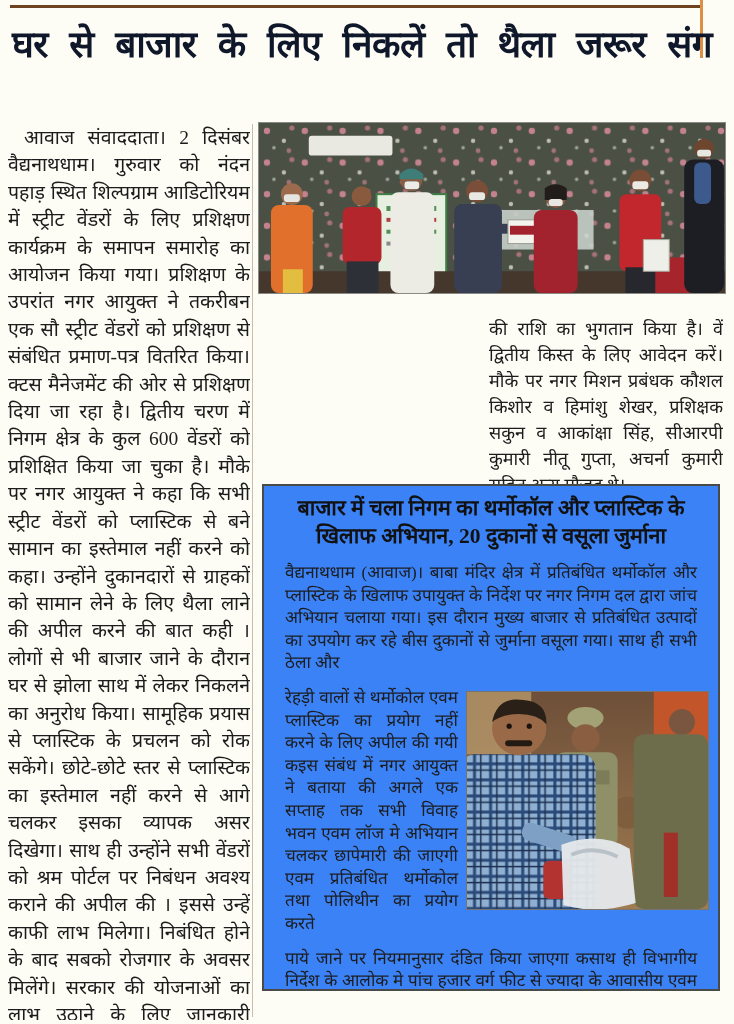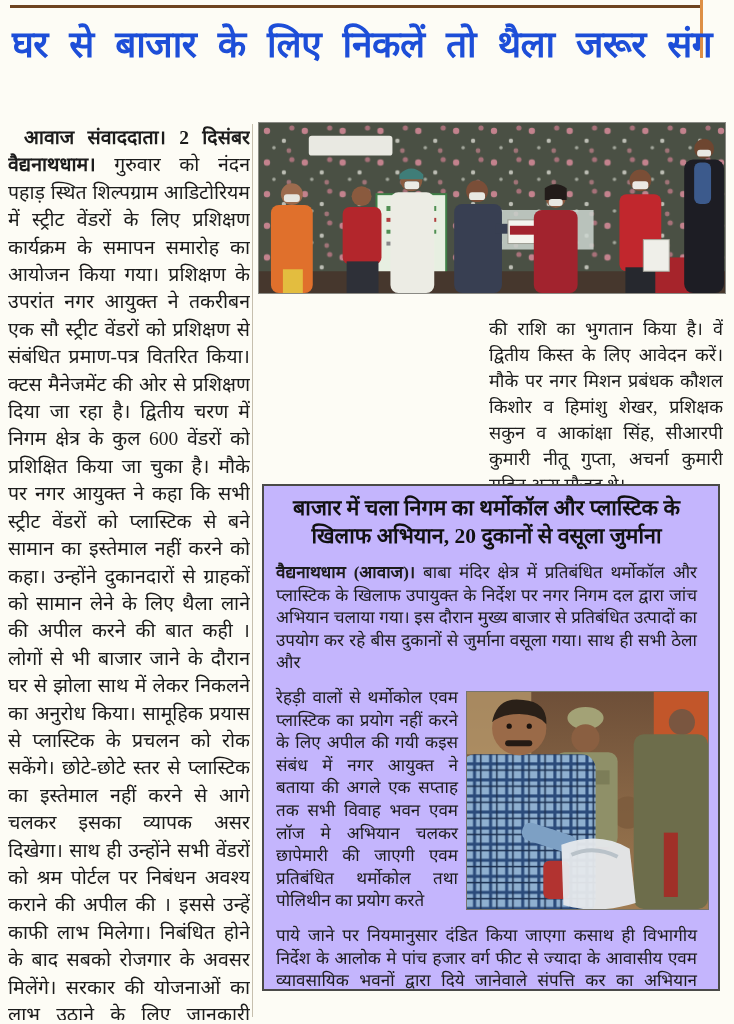--- a/index.html
+++ b/index.html
@@ -11,47 +11,47 @@
     position:relative;
     overflow:hidden;
   }
   .abs { position:absolute; }
 
   
   .top-rule { left:10px; top:5px; width:692px; height:3px; background:#6e4420; }
   .top-rule-right { left:700px; top:0; width:3px; height:58px; background:#dd8f45; }
 
   
-  .headline { left:12px; top:22px; width:700px; font-weight:bold; color:#1d4ed8;
+  .headline { left:12px; top:22px; width:700px; font-weight:bold; color:#0f172a;
     font-size:37px; line-height:46px; letter-spacing:-0.5px; }
   .headline .hl-line { display:block; text-align:justify; text-align-last:justify; white-space:nowrap; }
   .headline .hl-line:last-child { white-space:normal; }
 
   
   .col-rule { left:252px; top:124px; width:1px; height:893px; background:#c6bfae; }
 
   
   .col { text-align:justify; overflow:hidden; }
   .col1 { left:8px; top:124px; width:242px; height:896px;
     font-size:19.5px; line-height:27.4px; text-indent:16px; }
   .col2 { left:260px; top:298px; width:216px; height:184px;
     font-size:16.5px; line-height:20.5px; }
   .col2 p.p2 { text-indent:58px; }
   .col3 { left:489px; top:296px; width:234px; height:186px;
     font-size:18px; line-height:26px;margin-top:20px; }
-  b { font-weight:bold; }
+  b { font-weight:normal; }
 
   
   .photo1 { left:258px; top:122px; width:468px; height:172px;
     border:1px solid #8a8a84; background:#474d41; }
   .photo1 svg, .photo2 svg { display:block; width:100%; height:100%; }
 
   
   .a2-box { left:262px; top:484px; width:458px; height:507px;
-    border:2px solid #4a4a48; background:#c4b5fd; padding:6px 9px 4px 0; overflow:hidden; }
+    border:2px solid #4a4a48; background:#3b82f6; padding:6px 9px 4px 9px; overflow:hidden; }
   .a2-headline { font-weight:bold; text-align:center; font-size:21.5px; line-height:28px;
     color:#111; margin:2px 2px 7px 2px; }
   .a2-body { font-size:17px; line-height:22.6px; text-align:justify; }
   .a2-body p { margin:12px; }
   .photo2 { float:right; width:243px; height:219px; margin:4px 0 3px 8px;
     border:1px solid #77756e; background:#7a5b43; }
 
   [data-interactable="false"] { cursor:default; }
 </style>
 </head>

